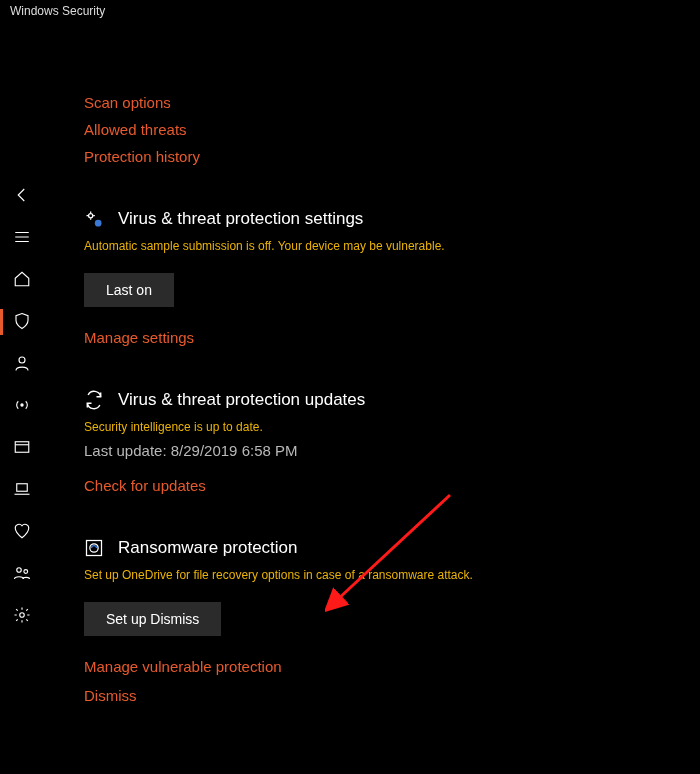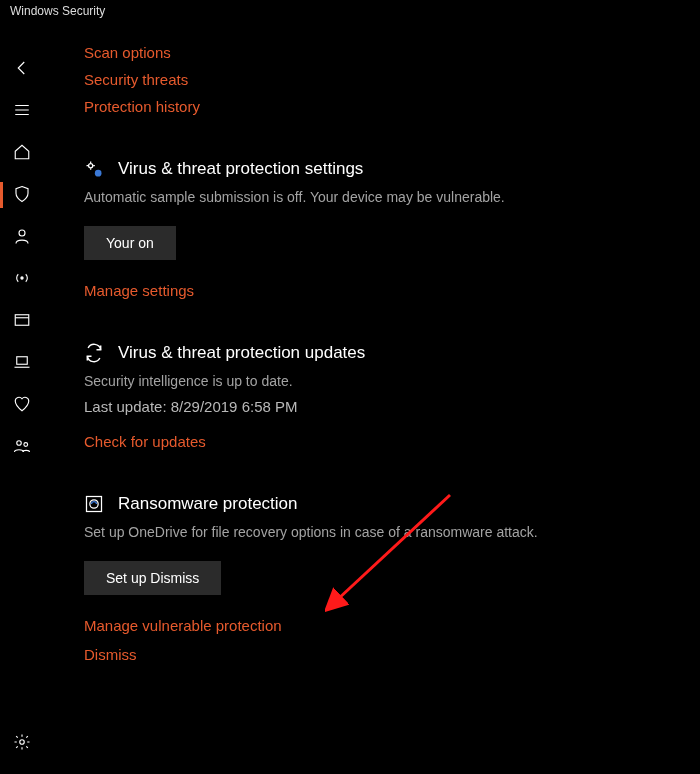--- a/index.html
+++ b/index.html
@@ -16,20 +16,21 @@
     padding: 4px 10px;
     color: #ddd;
     font-size: 12px;
     display: flex;
     align-items: flex-start;
   }
   .app {
     display: flex;
     height: 746px;
     background: #000;
+    align-items: center;
   }
   .sidebar {
     width: 44px;
     background: #000;
     display: flex;
     flex-direction: column;
     align-items: center;
     padding-top: 20px;
     flex-shrink: 0;
     position: relative;
@@ -60,21 +61,21 @@
     padding: 16px 18px 0 40px;
     overflow: hidden;
   }
   .linkblock { display: flex; flex-direction: column; gap: 10px; margin-bottom: 44px; }
   a.acc { color: #e65a2d; text-decoration: none; font-size: 15px; cursor: pointer; }
   .section { margin-bottom: 44px; }
   .section-header { display: flex; align-items: center; gap: 14px; margin-bottom: 8px; }
   .section-header .hicon { width: 20px; height: 20px; display:flex; align-items:center; justify-content:center; flex-shrink:0; }
   .section-header .hicon svg { width: 20px; height: 20px; }
   h2 { font-size: 17px; font-weight: 500; color: #fff; }
-  .desc { color: #a3a3a3; font-size: 14px; line-height: 1.5; margin-bottom: 6px; }
+  .desc { color: #eab308; font-size: 12px; line-height: 1.5; margin-bottom: 6px; }
   .sub  { color: #b8b8b8; font-size: 15px; margin-bottom: 18px; }
   .btn {
     background: #2b2b2b;
     border: none;
     color: #fff;
     font-size: 14px;
     padding: 9px 22px;
     cursor: pointer;
     margin-top: 12px;
     margin-bottom: 22px;
@@ -181,37 +182,37 @@
             <path d="M12 2v3M12 19v3M4.2 4.2l2.1 2.1M17.7 17.7l2.1 2.1M2 12h3M19 12h3M4.2 19.8l2.1-2.1M17.7 6.3l2.1-2.1"></path>
           </svg>
       </span>
     </div>
   </nav>
 
   <main class="content">
 
     <div class="linkblock">
       <a class="acc">Scan options</a>
-      <a class="acc">Security threats</a>
+      <a class="acc">Allowed threats</a>
       <a class="acc">Protection history</a>
     </div>
 
     <section class="section">
       <div class="section-header">
         <span class="hicon">
           <svg viewBox="0 0 24 24" stroke="#fff" fill="none" stroke-width="1.5">
               <circle cx="8" cy="8" r="2.5"></circle>
               <path d="M8 3v2M8 11v2M3 8h2M11 8h2"></path>
               <circle cx="17" cy="17" r="4" fill="#3a78d6" stroke="none"></circle>
             </svg>
         </span>
         <h2>Virus &amp; threat protection settings</h2>
       </div>
       <p class="desc">Automatic sample submission is off. Your device may be vulnerable.</p>
-      <button class="btn">Your on</button><br>
+      <button class="btn">Last on</button><br>
       <a class="acc">Manage settings</a>
     </section>
 
     <section class="section">
       <div class="section-header">
         <span class="hicon">
           <svg viewBox="0 0 24 24" stroke="#fff" fill="none" stroke-width="1.8">
               <path d="M20 8A8 8 0 0 0 5 6M4 16a8 8 0 0 0 15 2"></path>
               <path d="M20 3v5h-5M4 21v-5h5"></path>
             </svg>

